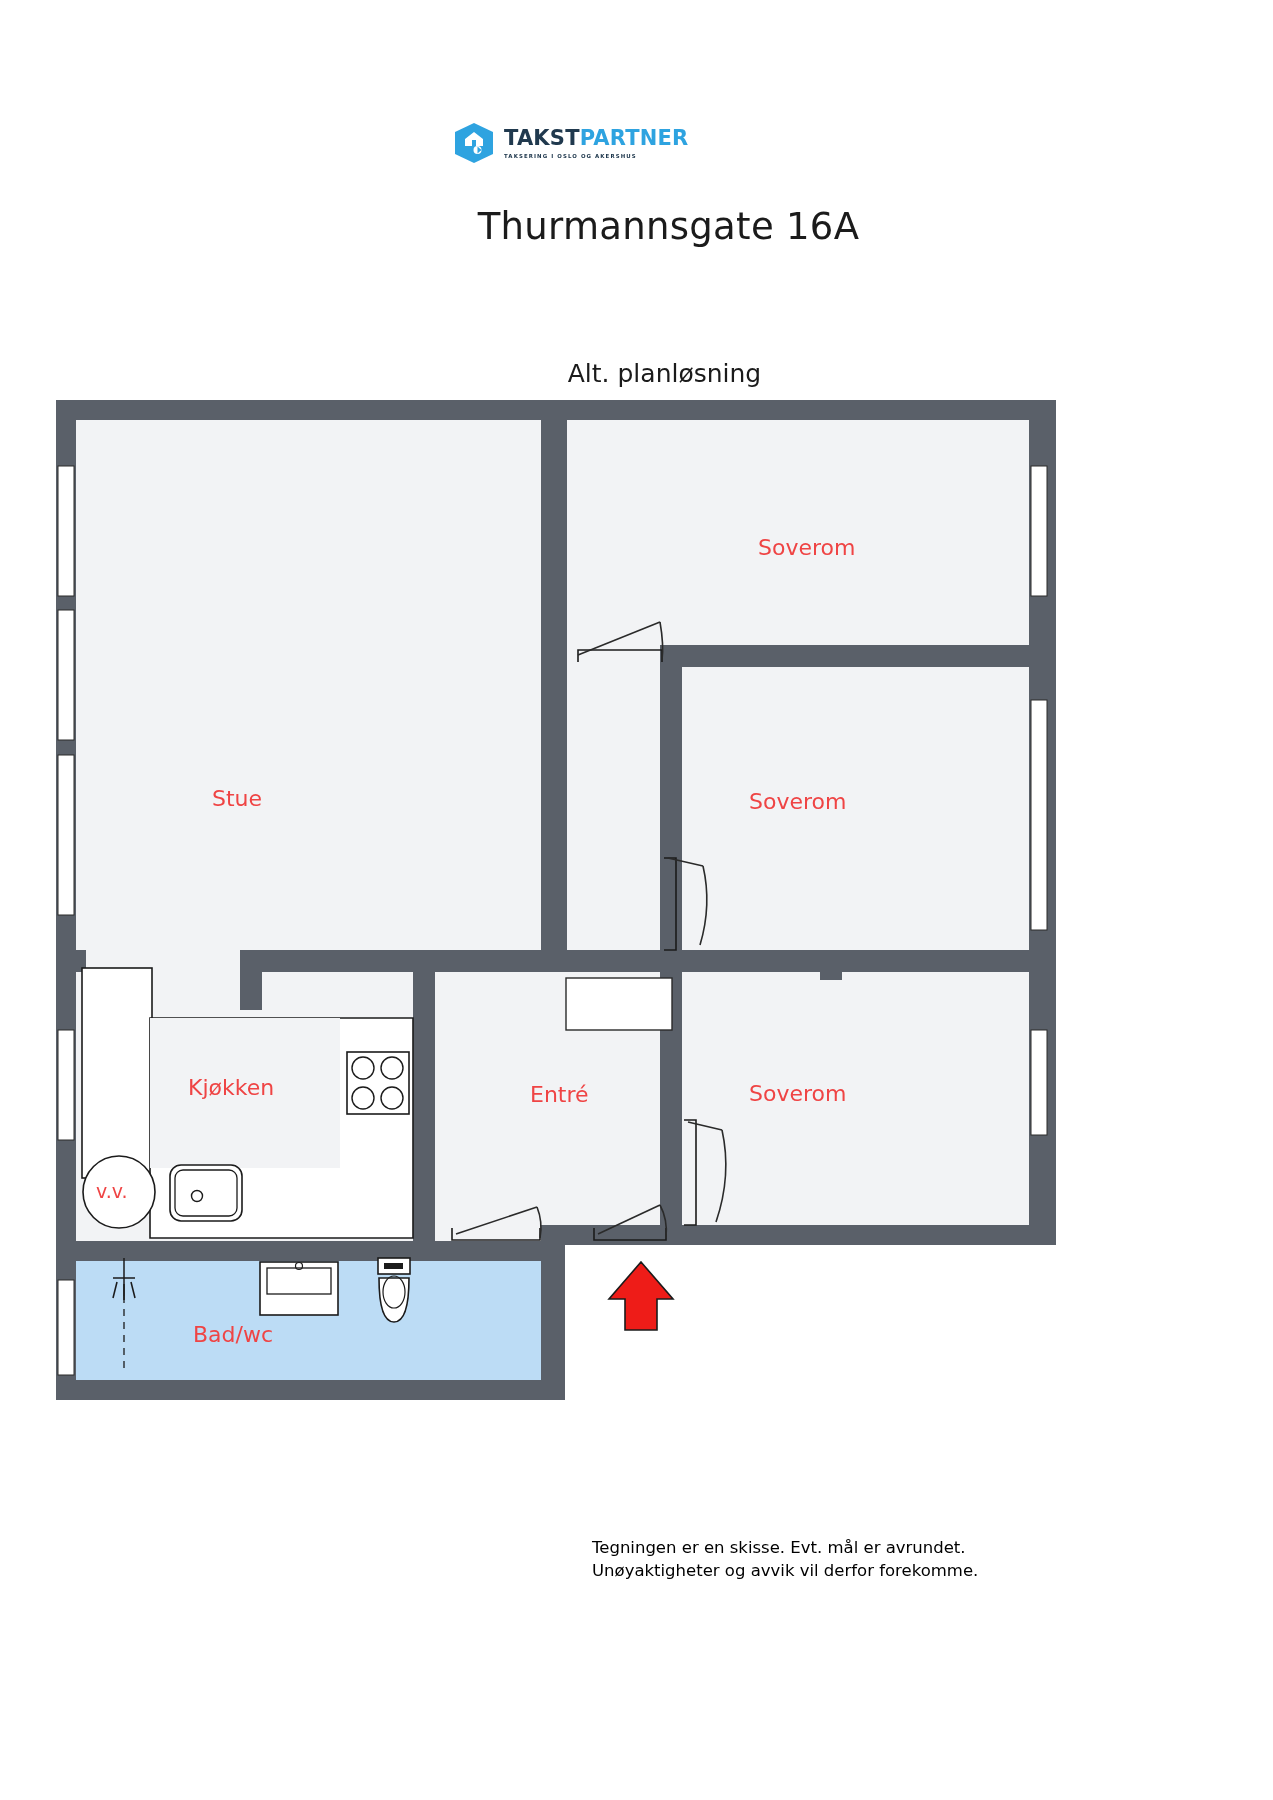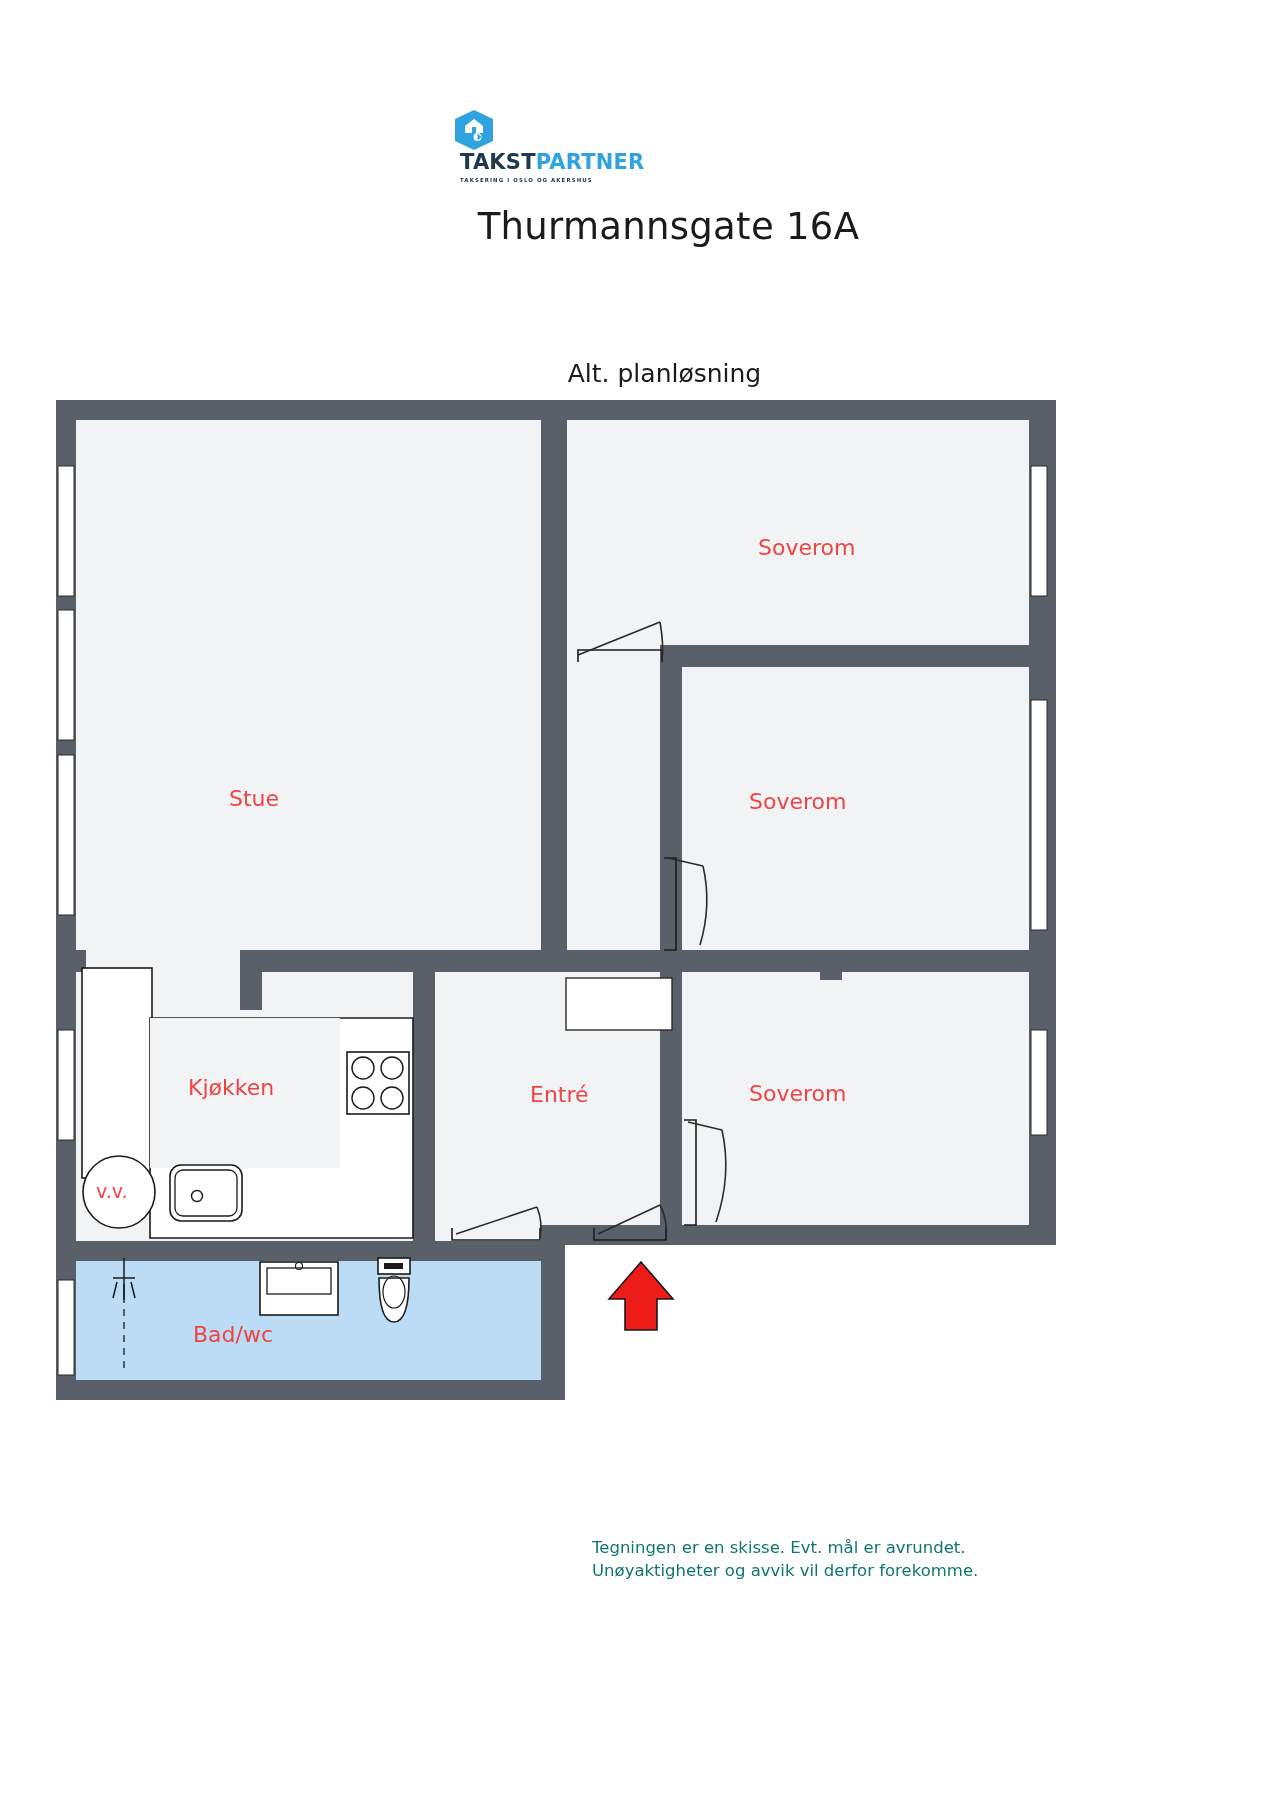--- a/index.html
+++ b/index.html
@@ -3,34 +3,34 @@
 <meta charset="utf-8">
 <style>
   html,body{margin:0;padding:0;background:#ffffff;}
   body{
     width:1273px;height:1800px;position:relative;
     font-family:"DejaVu Sans","Liberation Sans",sans-serif;
     color:#1b1b1b;overflow:hidden;
   }
   
   #header{position:absolute;left:0;top:0;width:1273px;height:400px;}
-  #logo{position:absolute;left:452px;top:108px;width:220px;height:46px;display:flex;align-items:flex-start;flex-direction:column;}
+  #logo{position:absolute;left:452px;top:120px;width:220px;height:46px;display:flex;align-items:center;}
   #logo-mark{width:44px;height:44px;flex:0 0 44px;position:relative;}
   #logo-text-wrap{margin-left:8px;display:flex;flex-direction:column;justify-content:center;height:44px;}
   .logo-word{font-size:21px;font-weight:bold;letter-spacing:0.2px;line-height:1;white-space:nowrap;}
   .logo-a{color:#20394e;}
   .logo-b{color:#2ea3e0;}
   .logo-tag{font-size:5.4px;color:#20394e;letter-spacing:1.1px;margin-top:4px;white-space:nowrap;font-weight:bold;}
   #doc-title{position:absolute;left:0;top:205px;width:1273px;text-align:center;font-size:37px;letter-spacing:0.3px;margin-left:32px;}
   #plan-subtitle{position:absolute;left:0;top:359px;width:1273px;text-align:center;font-size:25px;margin-left:28px;}
 
   
   #plan{position:absolute;left:0;top:0;width:1273px;height:1800px;}
   .rmlabel{position:absolute;font-size:22px;color:#ef4444;white-space:nowrap;}
-  #disclaimer{position:absolute;left:592px;top:1536px;width:450px;font-size:16.5px;line-height:1.42;color:#0f766e;}
+  #disclaimer{position:absolute;left:592px;top:1536px;width:450px;font-size:16.5px;line-height:1.42;color:#000000;}
 </style>
 </head>
 <body>
 
 <div id="header">
 
   <div id="logo">
     <div id="logo-mark">
       <svg width="44" height="44" viewBox="0 0 44 44">
         <path d="M22 2 L41 11 L41 33 L22 42 L3 33 L3 11 Z" fill="#2ea3e0"></path>
@@ -194,21 +194,21 @@
       <ellipse cx="394" cy="1292" rx="11" ry="16" fill="none" stroke="#1b1b1b" stroke-width="1.2"></ellipse>
     </g>
   </g>
 
   <g>
     <path d="M641 1262 L673 1299 L657 1299 L657 1330 L625 1330 L625 1299 L609 1299 Z" fill="#ee1c18" stroke="#1b1b1b" stroke-width="1.6"></path>
   </g>
 </svg>
 </div>
 
-<div class="rmlabel" style="left:229px;top:786px;">Stue</div>
+<div class="rmlabel" style="left:212px;top:786px;">Stue</div>
 <div class="rmlabel" style="left:758px;top:535px;">Soverom</div>
 <div class="rmlabel" style="left:749px;top:789px;">Soverom</div>
 <div class="rmlabel" style="left:749px;top:1081px;">Soverom</div>
 <div class="rmlabel" style="left:188px;top:1075px;">Kjøkken</div>
 <div class="rmlabel" style="left:530px;top:1082px;">Entré</div>
 <div class="rmlabel" style="left:193px;top:1322px;text-align:center;">Bad/wc</div>
 
 <div class="rmlabel" style="left:96px;top:1180px;font-size:19px;">v.v.</div>
 
 <div id="disclaimer">

